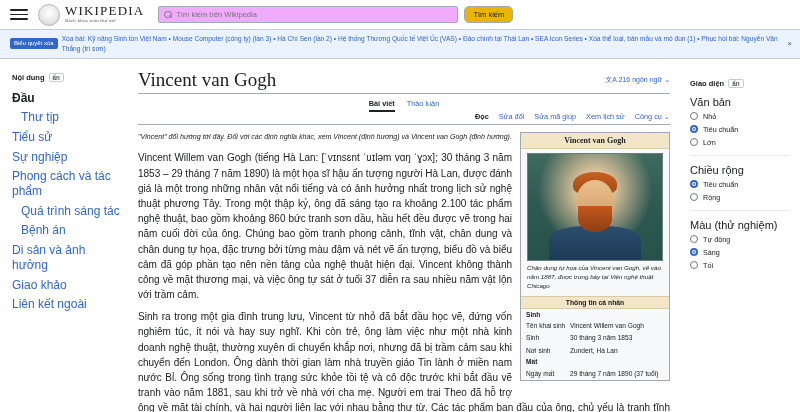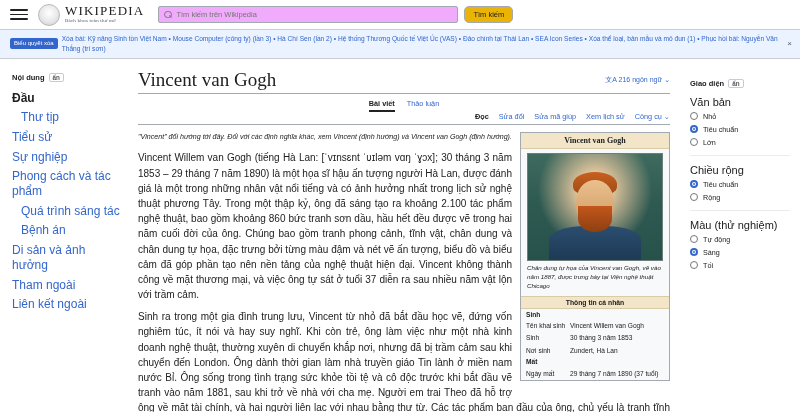--- a/index.html
+++ b/index.html
@@ -186,21 +186,21 @@
       <span class="toc-toggle">ẩn</span>
     </div>
     <div class="toc-item active">Đầu</div>
     <div class="toc-item toc-sub">Thư tịp</div>
     <div class="toc-item">Tiểu sử</div>
     <div class="toc-item">Sự nghiệp</div>
     <div class="toc-item">Phong cách và tác phẩm</div>
     <div class="toc-item toc-sub">Quá trình sáng tác</div>
     <div class="toc-item toc-sub">Bệnh án</div>
     <div class="toc-item">Di sản và ảnh hưởng</div>
-    <div class="toc-item">Tham ngoài</div>
+    <div class="toc-item">Giao khảo</div>
     <div class="toc-item">Liên kết ngoài</div>
   </div>
 
   <div class="col-main">
     <span class="lang-pill">文A <span>216 ngôn ngữ</span> ⌄</span>
     <h1 class="title">Vincent van Gogh</h1>
     <div class="title-rule"></div>
 
     <div class="tabs-row">
       <div class="tabs-left">

